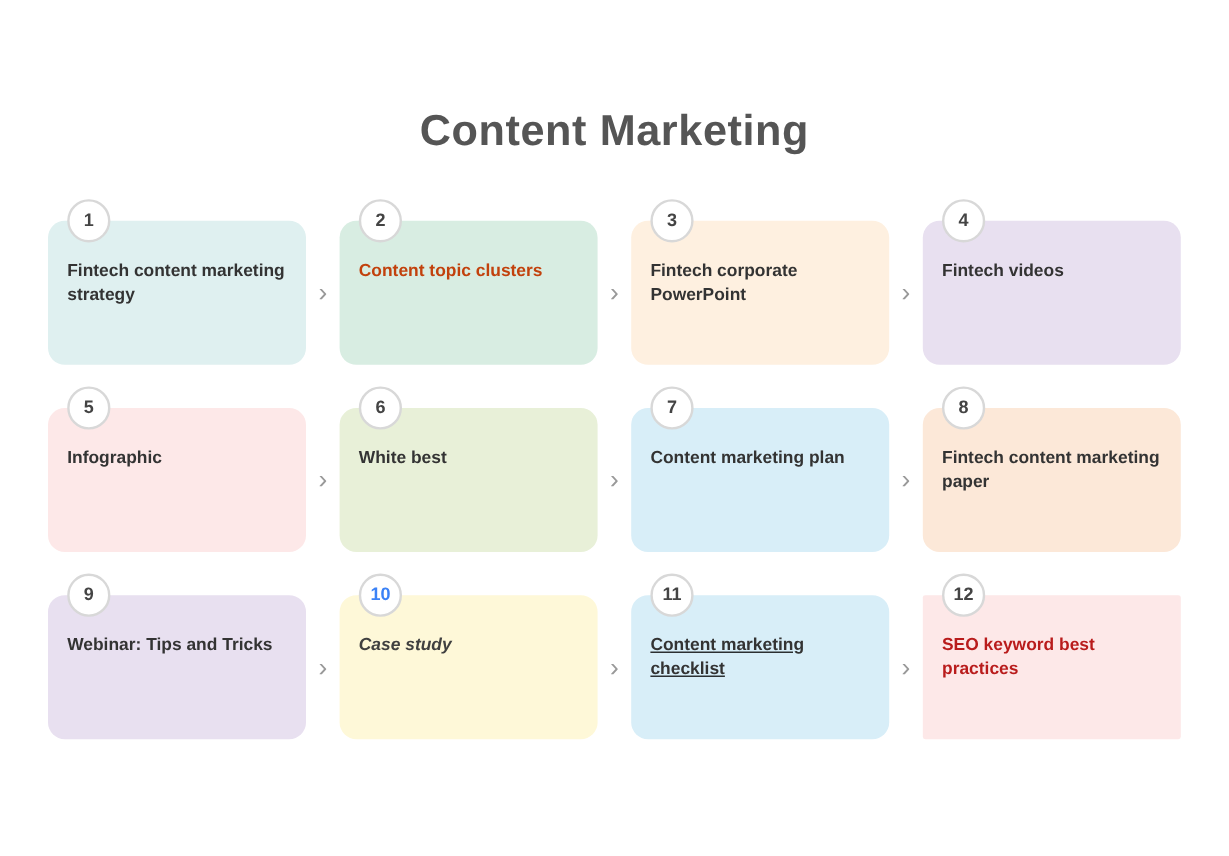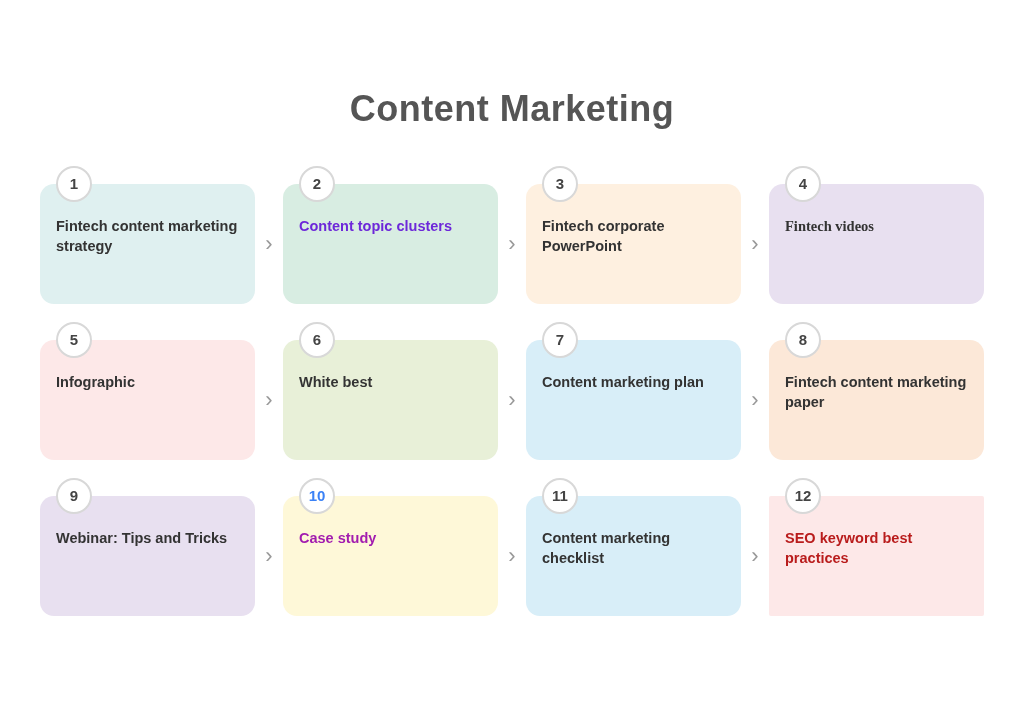--- a/index.html
+++ b/index.html
@@ -128,35 +128,35 @@
         <div class="cell-wrapper" style="flex: 1 1 0%; display: flex; align-items: center;">
           <div class="card card-1" style="background-color: rgb(223, 240, 240); flex: 1 1 0%; border-radius: 14px; padding: 20px 16px 16px; position: relative; min-height: 120px; margin-top: 18px;">
             <div class="card-number" style="position: absolute; top: -18px; left: 16px; width: 36px; height: 36px; border-radius: 50%; background: rgb(255, 255, 255); border: 2px solid rgb(216, 216, 216); display: flex; align-items: center; justify-content: center; font-size: 15px; font-weight: 700; color: rgb(68, 68, 68);">1</div>
             <div class="card-label" style="margin-top: 12px; font-size: 14.5px; font-weight: 700; color: rgb(51, 51, 51); line-height: 1.4;">Fintech content marketing strategy</div>
           </div>
         </div>
         <div class="arrow" style="width: 28px; flex-shrink: 0; display: flex; align-items: center; justify-content: center; font-size: 22px; color: rgb(153, 153, 153); margin-top: 18px;">›</div>
         <div class="cell-wrapper" style="flex: 1 1 0%; display: flex; align-items: center;">
           <div class="card card-2" style="background-color: rgb(216, 237, 226); flex: 1 1 0%; border-radius: 14px; padding: 20px 16px 16px; position: relative; min-height: 120px; margin-top: 18px;">
             <div class="card-number" style="position: absolute; top: -18px; left: 16px; width: 36px; height: 36px; border-radius: 50%; background: rgb(255, 255, 255); border: 2px solid rgb(216, 216, 216); display: flex; align-items: center; justify-content: center; font-size: 15px; font-weight: 700; color: rgb(68, 68, 68);">2</div>
-            <div class="card-label" style="margin-top: 12px; font-size: 14.5px; font-weight: 700; color: #6d28d9; line-height: 1.4;">Content topic clusters</div>
+            <div class="card-label" style="margin-top: 12px; font-size: 14.5px; font-weight: 700; color: #c2410c; line-height: 1.4;">Content topic clusters</div>
           </div>
         </div>
         <div class="arrow" style="width: 28px; flex-shrink: 0; display: flex; align-items: center; justify-content: center; font-size: 22px; color: rgb(153, 153, 153); margin-top: 18px;">›</div>
         <div class="cell-wrapper" style="flex: 1 1 0%; display: flex; align-items: center;">
           <div class="card card-3" style="background-color: rgb(254, 240, 224); flex: 1 1 0%; border-radius: 14px; padding: 20px 16px 16px; position: relative; min-height: 120px; margin-top: 18px;">
             <div class="card-number" style="position: absolute; top: -18px; left: 16px; width: 36px; height: 36px; border-radius: 50%; background: rgb(255, 255, 255); border: 2px solid rgb(216, 216, 216); display: flex; align-items: center; justify-content: center; font-size: 15px; font-weight: 700; color: rgb(68, 68, 68);">3</div>
             <div class="card-label" style="margin-top: 12px; font-size: 14.5px; font-weight: 700; color: rgb(51, 51, 51); line-height: 1.4;">Fintech corporate PowerPoint</div>
           </div>
         </div>
         <div class="arrow" style="width: 28px; flex-shrink: 0; display: flex; align-items: center; justify-content: center; font-size: 22px; color: rgb(153, 153, 153); margin-top: 18px;">›</div>
         <div class="cell-wrapper" style="flex: 1 1 0%; display: flex; align-items: center;">
           <div class="card card-4" style="background-color: rgb(232, 224, 240); flex: 1 1 0%; border-radius: 14px; padding: 20px 16px 16px; position: relative; min-height: 120px; margin-top: 18px;">
             <div class="card-number" style="position: absolute; top: -18px; left: 16px; width: 36px; height: 36px; border-radius: 50%; background: rgb(255, 255, 255); border: 2px solid rgb(216, 216, 216); display: flex; align-items: center; justify-content: center; font-size: 15px; font-weight: 700; color: rgb(68, 68, 68);">4</div>
-            <div class="card-label" style="margin-top: 12px; font-size: 14.5px; font-weight: 700; color: rgb(51, 51, 51); line-height: 1.4; font-family: Liberation Serif, serif;">Fintech videos</div>
+            <div class="card-label" style="margin-top: 12px; font-size: 14.5px; font-weight: 700; color: rgb(51, 51, 51); line-height: 1.4;">Fintech videos</div>
           </div>
         </div>
       </div>
       <div class="grid-row">
         <div class="cell-wrapper" style="flex: 1 1 0%; display: flex; align-items: center;">
           <div class="card card-5" style="background-color: rgb(253, 232, 232); flex: 1 1 0%; border-radius: 14px; padding: 20px 16px 16px; position: relative; min-height: 120px; margin-top: 18px;">
             <div class="card-number" style="position: absolute; top: -18px; left: 16px; width: 36px; height: 36px; border-radius: 50%; background: rgb(255, 255, 255); border: 2px solid rgb(216, 216, 216); display: flex; align-items: center; justify-content: center; font-size: 15px; font-weight: 700; color: rgb(68, 68, 68);">5</div>
             <div class="card-label" style="margin-top: 12px; font-size: 14.5px; font-weight: 700; color: rgb(51, 51, 51); line-height: 1.4;">Infographic</div>
           </div>
         </div>
@@ -186,25 +186,25 @@
         <div class="cell-wrapper" style="flex: 1 1 0%; display: flex; align-items: center;">
           <div class="card card-9" style="background-color: rgb(232, 224, 240); flex: 1 1 0%; border-radius: 14px; padding: 20px 16px 16px; position: relative; min-height: 120px; margin-top: 18px;">
             <div class="card-number" style="position: absolute; top: -18px; left: 16px; width: 36px; height: 36px; border-radius: 50%; background: rgb(255, 255, 255); border: 2px solid rgb(216, 216, 216); display: flex; align-items: center; justify-content: center; font-size: 15px; font-weight: 700; color: rgb(68, 68, 68);">9</div>
             <div class="card-label" style="margin-top: 12px; font-size: 14.5px; font-weight: 700; color: rgb(51, 51, 51); line-height: 1.4;">Webinar: Tips and Tricks</div>
           </div>
         </div>
         <div class="arrow" style="width: 28px; flex-shrink: 0; display: flex; align-items: center; justify-content: center; font-size: 22px; color: rgb(153, 153, 153); margin-top: 18px;">›</div>
         <div class="cell-wrapper" style="flex: 1 1 0%; display: flex; align-items: center;">
           <div class="card card-10" style="background-color: rgb(254, 248, 216); flex: 1 1 0%; border-radius: 14px; padding: 20px 16px 16px; position: relative; min-height: 120px; margin-top: 18px;">
             <div class="card-number" style="position: absolute; top: -18px; left: 16px; width: 36px; height: 36px; border-radius: 50%; background: rgb(255, 255, 255); border: 2px solid rgb(216, 216, 216); display: flex; align-items: center; justify-content: center; font-size: 15px; font-weight: 700; color: #3b82f6;">10</div>
-            <div class="card-label" style="margin-top: 12px; font-size: 14.5px; font-weight: 700; color: #a21caf; line-height: 1.4;">Case study</div>
-          </div>
-        </div>
-        <div class="arrow" style="width: 28px; flex-shrink: 0; display: flex; align-items: center; justify-content: center; font-size: 22px; color: rgb(153, 153, 153); margin-top: 18px;">›</div>
-        <div class="cell-wrapper" style="flex: 1 1 0%; display: flex; align-items: flex-end;">
+            <div class="card-label" style="margin-top: 12px; font-size: 14.5px; font-weight: 700; color: #404040; line-height: 1.4; font-style: italic;">Case study</div>
+          </div>
+        </div>
+        <div class="arrow" style="width: 28px; flex-shrink: 0; display: flex; align-items: center; justify-content: center; font-size: 22px; color: rgb(153, 153, 153); margin-top: 18px;">›</div>
+        <div class="cell-wrapper" style="flex: 1 1 0%; display: flex; align-items: flex-end; text-decoration: underline;">
           <div class="card card-11" style="background-color: rgb(216, 238, 248); flex: 1 1 0%; border-radius: 14px; padding: 20px 16px 16px; position: relative; min-height: 120px; margin-top: 18px;">
             <div class="card-number" style="position: absolute; top: -18px; left: 16px; width: 36px; height: 36px; border-radius: 50%; background: rgb(255, 255, 255); border: 2px solid rgb(216, 216, 216); display: flex; align-items: center; justify-content: center; font-size: 15px; font-weight: 700; color: rgb(68, 68, 68);">11</div>
             <div class="card-label" style="margin-top: 12px; font-size: 14.5px; font-weight: 700; color: rgb(51, 51, 51); line-height: 1.4;">Content marketing checklist</div>
           </div>
         </div>
         <div class="arrow" style="width: 28px; flex-shrink: 0; display: flex; align-items: center; justify-content: center; font-size: 22px; color: rgb(153, 153, 153); margin-top: 18px;">›</div>
         <div class="cell-wrapper" style="flex: 1 1 0%; display: flex; align-items: center;">
           <div class="card card-12" style="background-color: rgb(253, 232, 232); flex: 1 1 0%; border-radius: 2px; padding: 20px 16px 16px; position: relative; min-height: 120px; margin-top: 18px;">
             <div class="card-number" style="position: absolute; top: -18px; left: 16px; width: 36px; height: 36px; border-radius: 50%; background: rgb(255, 255, 255); border: 2px solid rgb(216, 216, 216); display: flex; align-items: center; justify-content: center; font-size: 15px; font-weight: 700; color: rgb(68, 68, 68);">12</div>
             <div class="card-label" style="margin-top: 12px; font-size: 14.5px; font-weight: 700; color: #b91c1c; line-height: 1.4;">SEO keyword best practices</div>

